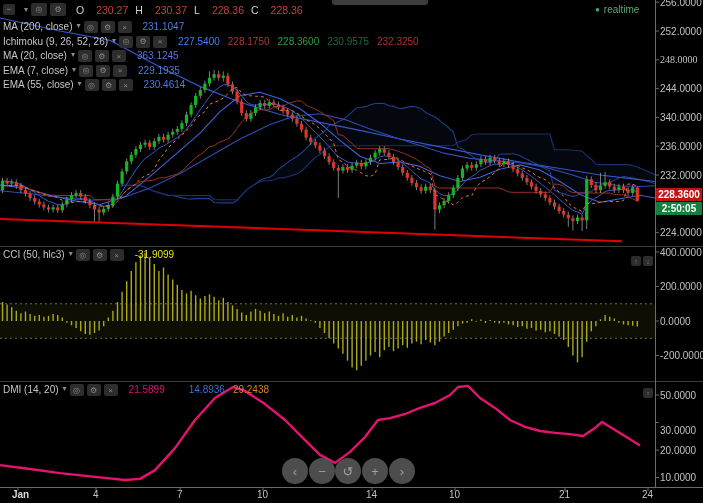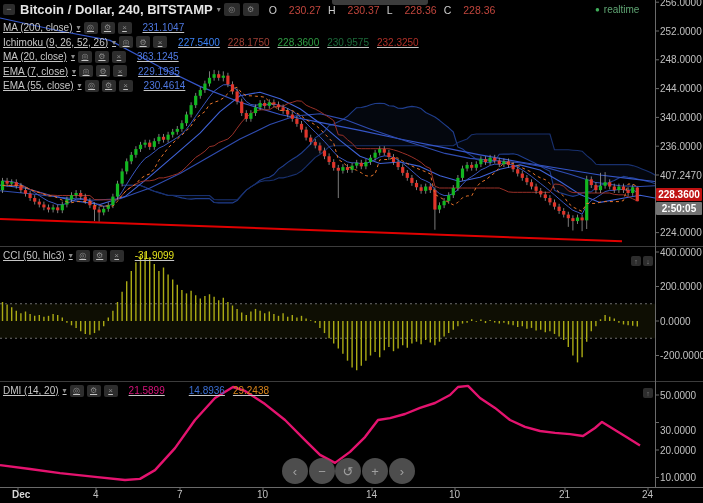--- a/index.html
+++ b/index.html
@@ -15,30 +15,30 @@
   .caret{color:#8a8a8a;font-size:8px;margin-left:4px;}
   .icon-btn{display:inline-flex;align-items:center;justify-content:center;width:14px;height:12px;
       background:#2d2d2d;border-radius:2px;color:#8a8a8a;font-size:8px;margin-left:3px;cursor:pointer;}
   .icon-btn.big{width:16px;height:13px;}
   #ohlc{display:flex;align-items:center;margin-left:10px;font-size:10.5px;}
   .ohlc-l{color:#cfcfcf;margin-left:7px;}
   .ohlc-v{color:#c0453c;margin-left:12px;}
   #realtime{left:595px;top:4px;font-size:10px;color:#5fa573;display:flex;align-items:center;}
   #realtime .dot{font-size:8px;margin-right:4px;color:#3fae5a;}
   #main-indicators{left:3px;top:21px;}
-  .ind-row{display:flex;align-items:center;height:13px;margin-bottom:1.5px;font-size:10px;color:#c6c6c6;white-space:nowrap;text-decoration:underline;}
+  .ind-row{display:flex;align-items:flex-start;height:13px;margin-bottom:1.5px;font-size:10px;color:#c6c6c6;white-space:nowrap;}
   .ind-val{margin-left:8px;}
   .ind-val.first{margin-left:11px;}
   #cci-header{left:3px;top:249px;}
   #dmi-header{left:3px;top:384px;}
   .price-label{position:absolute;left:660px;font-size:10px;color:#c0c0c0;z-index:3;}
   .badge{position:absolute;left:656px;width:46px;text-align:center;font-size:10px;font-weight:bold;
       color:#fff;border-radius:1px;z-index:4;padding:1px 0;}
   #price-badge{top:188px;background:#c01212;}
-  #countdown-badge{top:202px;background:#737373;}
+  #countdown-badge{top:202px;background:#15803d;}
   .time-label{position:absolute;top:489px;font-size:10px;color:#c0c0c0;z-index:3;}
   .time-label.major{font-weight:bold;color:#d8d8d8;}
   .nav-btn{position:absolute;width:26px;height:26px;border-radius:50%;background:rgba(90,90,90,0.85);
       color:#a0a0a0;font-size:13px;display:flex;align-items:center;justify-content:center;
       top:458px;z-index:5;cursor:pointer;}
   .pane-btn{position:absolute;width:10px;height:10px;background:#2d2d2d;border-radius:2px;color:#8a8a8a;
       font-size:7px;display:flex;align-items:center;justify-content:center;z-index:4;cursor:pointer;}
 </style>
 </head>
 <body>
@@ -520,21 +520,20 @@
       <line x1="372" y1="487" x2="372" y2="491" stroke="#6a6a6a"></line>
       <line x1="455" y1="487" x2="455" y2="491" stroke="#6a6a6a"></line>
       <line x1="565" y1="487" x2="565" y2="491" stroke="#6a6a6a"></line>
       <line x1="648" y1="487" x2="648" y2="491" stroke="#6a6a6a"></line>
     </svg>
 
   <div id="top-tab" class="overlay"></div>
 
   <div id="title-row" class="overlay">
     <span id="collapse-box">−</span>
-    <span id="symbol-title">Bitcoin / Dollar, 240, BITSTAMP</span>
     <span class="caret">▾</span>
     <span class="icon-btn big">◎</span>
     <span class="icon-btn big">⚙</span>
     <span id="ohlc">
       <span class="ohlc-l" style="margin-left:0">O</span>
       <span class="ohlc-v">230.27</span>
       <span class="ohlc-l">H</span>
       <span class="ohlc-v">230.37</span>
       <span class="ohlc-l">L</span>
       <span class="ohlc-v">228.36</span>
@@ -616,37 +615,37 @@
         <span class="ind-val" style="color: rgb(217, 132, 25);">29.2438</span>
       </div>
     </div>
 
   <div id="price-badge" class="badge">228.3600</div>
   <div id="countdown-badge" class="badge">2:50:05</div>
 
   <div id="axis-labels">
       <div class="price-label" style="top: -3.3px;">256.0000</div>
       <div class="price-label" style="top: 25.5px;">252.0000</div>
-      <div class="price-label" style="top: 54.3px;">248.0000</div>
+      <div class="price-label" style="top: 54.3px; font-family: Liberation Serif, serif;">248.0000</div>
       <div class="price-label" style="top: 83.1px;">244.0000</div>
       <div class="price-label" style="top: 111.9px;">340.0000</div>
       <div class="price-label" style="top: 140.7px;">236.0000</div>
-      <div class="price-label" style="top: 169.5px;">407.2470</div>
+      <div class="price-label" style="top: 169.5px;">232.0000</div>
       <div class="price-label" style="top: 227.1px;">224.0000</div>
       <div class="price-label" style="top: 246.5px;">400.0000</div>
       <div class="price-label" style="top: 281px;">200.0000</div>
       <div class="price-label" style="top: 315.5px;">0.0000</div>
       <div class="price-label" style="top: 350px;">-200.0000</div>
       <div class="price-label" style="top: 389.5px;">50.0000</div>
       <div class="price-label" style="top: 417px; margin-top: 8px;">30.0000</div>
       <div class="price-label" style="top: 444.5px;">20.0000</div>
       <div class="price-label" style="top: 472px;">10.0000</div>
     </div>
   <div id="time-labels">
-      <div class="time-label major" style="left: 12px;">Dec</div>
+      <div class="time-label major" style="left: 12px;">Jan</div>
       <div class="time-label" style="left: 93px;">4</div>
       <div class="time-label" style="left: 177px;">7</div>
       <div class="time-label" style="left: 257px;">10</div>
       <div class="time-label" style="left: 366px;">14</div>
       <div class="time-label" style="left: 449px;">10</div>
       <div class="time-label" style="left: 559px;">21</div>
       <div class="time-label" style="left: 642px;">24</div>
     </div>
   <div id="nav-container">
       <div class="nav-btn" style="left: 282px;">‹</div>

